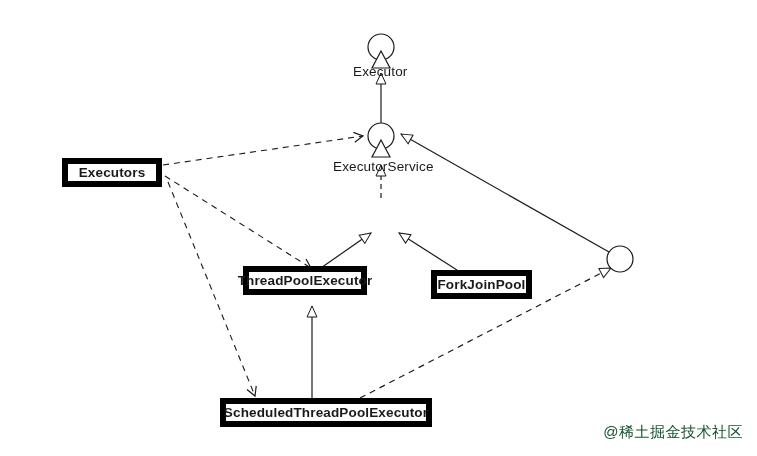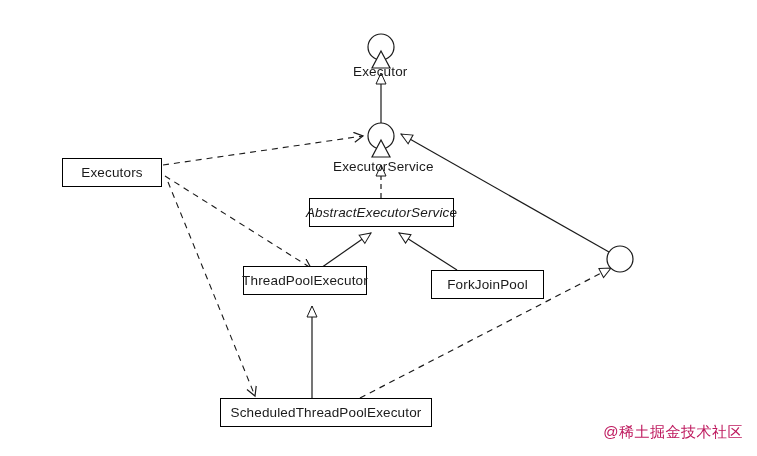--- a/index.html
+++ b/index.html
@@ -19,48 +19,49 @@
   }
   #uml-canvas {
     position: absolute;
     left: 0;
     top: 0;
     width: 757px;
     height: 456px;
   }
   .node-box {
     position: absolute;
-    border: 1px solid #000000;
+    border: 6px solid #000000;
     background: #ffffff;
     box-sizing: border-box;
     display: flex;
     align-items: center;
     justify-content: center;
     font-size: 13.5px;
     color: #1a1a1a;
     white-space: nowrap;
     letter-spacing: 0.15px;
+    font-weight: bold;
   }
   .node-box.abstract {
     font-style: italic;
   }
   .iface-label {
     position: absolute;
     font-size: 13.5px;
     color: #1a1a1a;
     white-space: nowrap;
     letter-spacing: 0.15px;
     text-align: right;
   }
   .watermark {
     position: absolute;
     right: 14px;
     bottom: 14px;
     font-size: 15px;
-    color: #be185d;
+    color: #14532d;
     white-space: nowrap;
     letter-spacing: 0.5px;
     user-select: none;
   }
 </style>
 </head>
 <body>
 
 <div id="diagram-root">
 
@@ -100,25 +101,24 @@
 
     <path d="M381,51 L390,68 L372,68 z" fill="#ffffff" stroke="#1a1a1a" stroke-width="1.2"></path>
     <path d="M381,140 L390,157 L372,157 z" fill="#ffffff" stroke="#1a1a1a" stroke-width="1.2"></path>
   </svg>
 
   <div class="iface-label" style="left:353px; top:64px;">Executor</div>
 
   <div class="iface-label" style="left:333px; top:159px;">ExecutorService</div>
 
 
-  <div class="node-box abstract" style="left:309px; top:198px; width:145px; height:29px;">AbstractExecutorService</div>
 
   <div class="node-box" style="left:243px; top:266px; width:124px; height:29px;">ThreadPoolExecutor</div>
 
-  <div class="node-box" style="left:431px; top:270px; width:113px; height:29px;text-align:right;">ForkJoinPool</div>
+  <div class="node-box" style="left:431px; top:270px; width:101px; height:29px;text-align:right;">ForkJoinPool</div>
 
   <div class="node-box" style="left:62px; top:158px; width:100px; height:29px;">Executors</div>
 
   <div class="node-box" style="left:220px; top:398px; width:212px; height:29px;">ScheduledThreadPoolExecutor</div>
 
   <div class="watermark">@稀土掘金技术社区</div>
 
 </div>
 
 </body></html>

